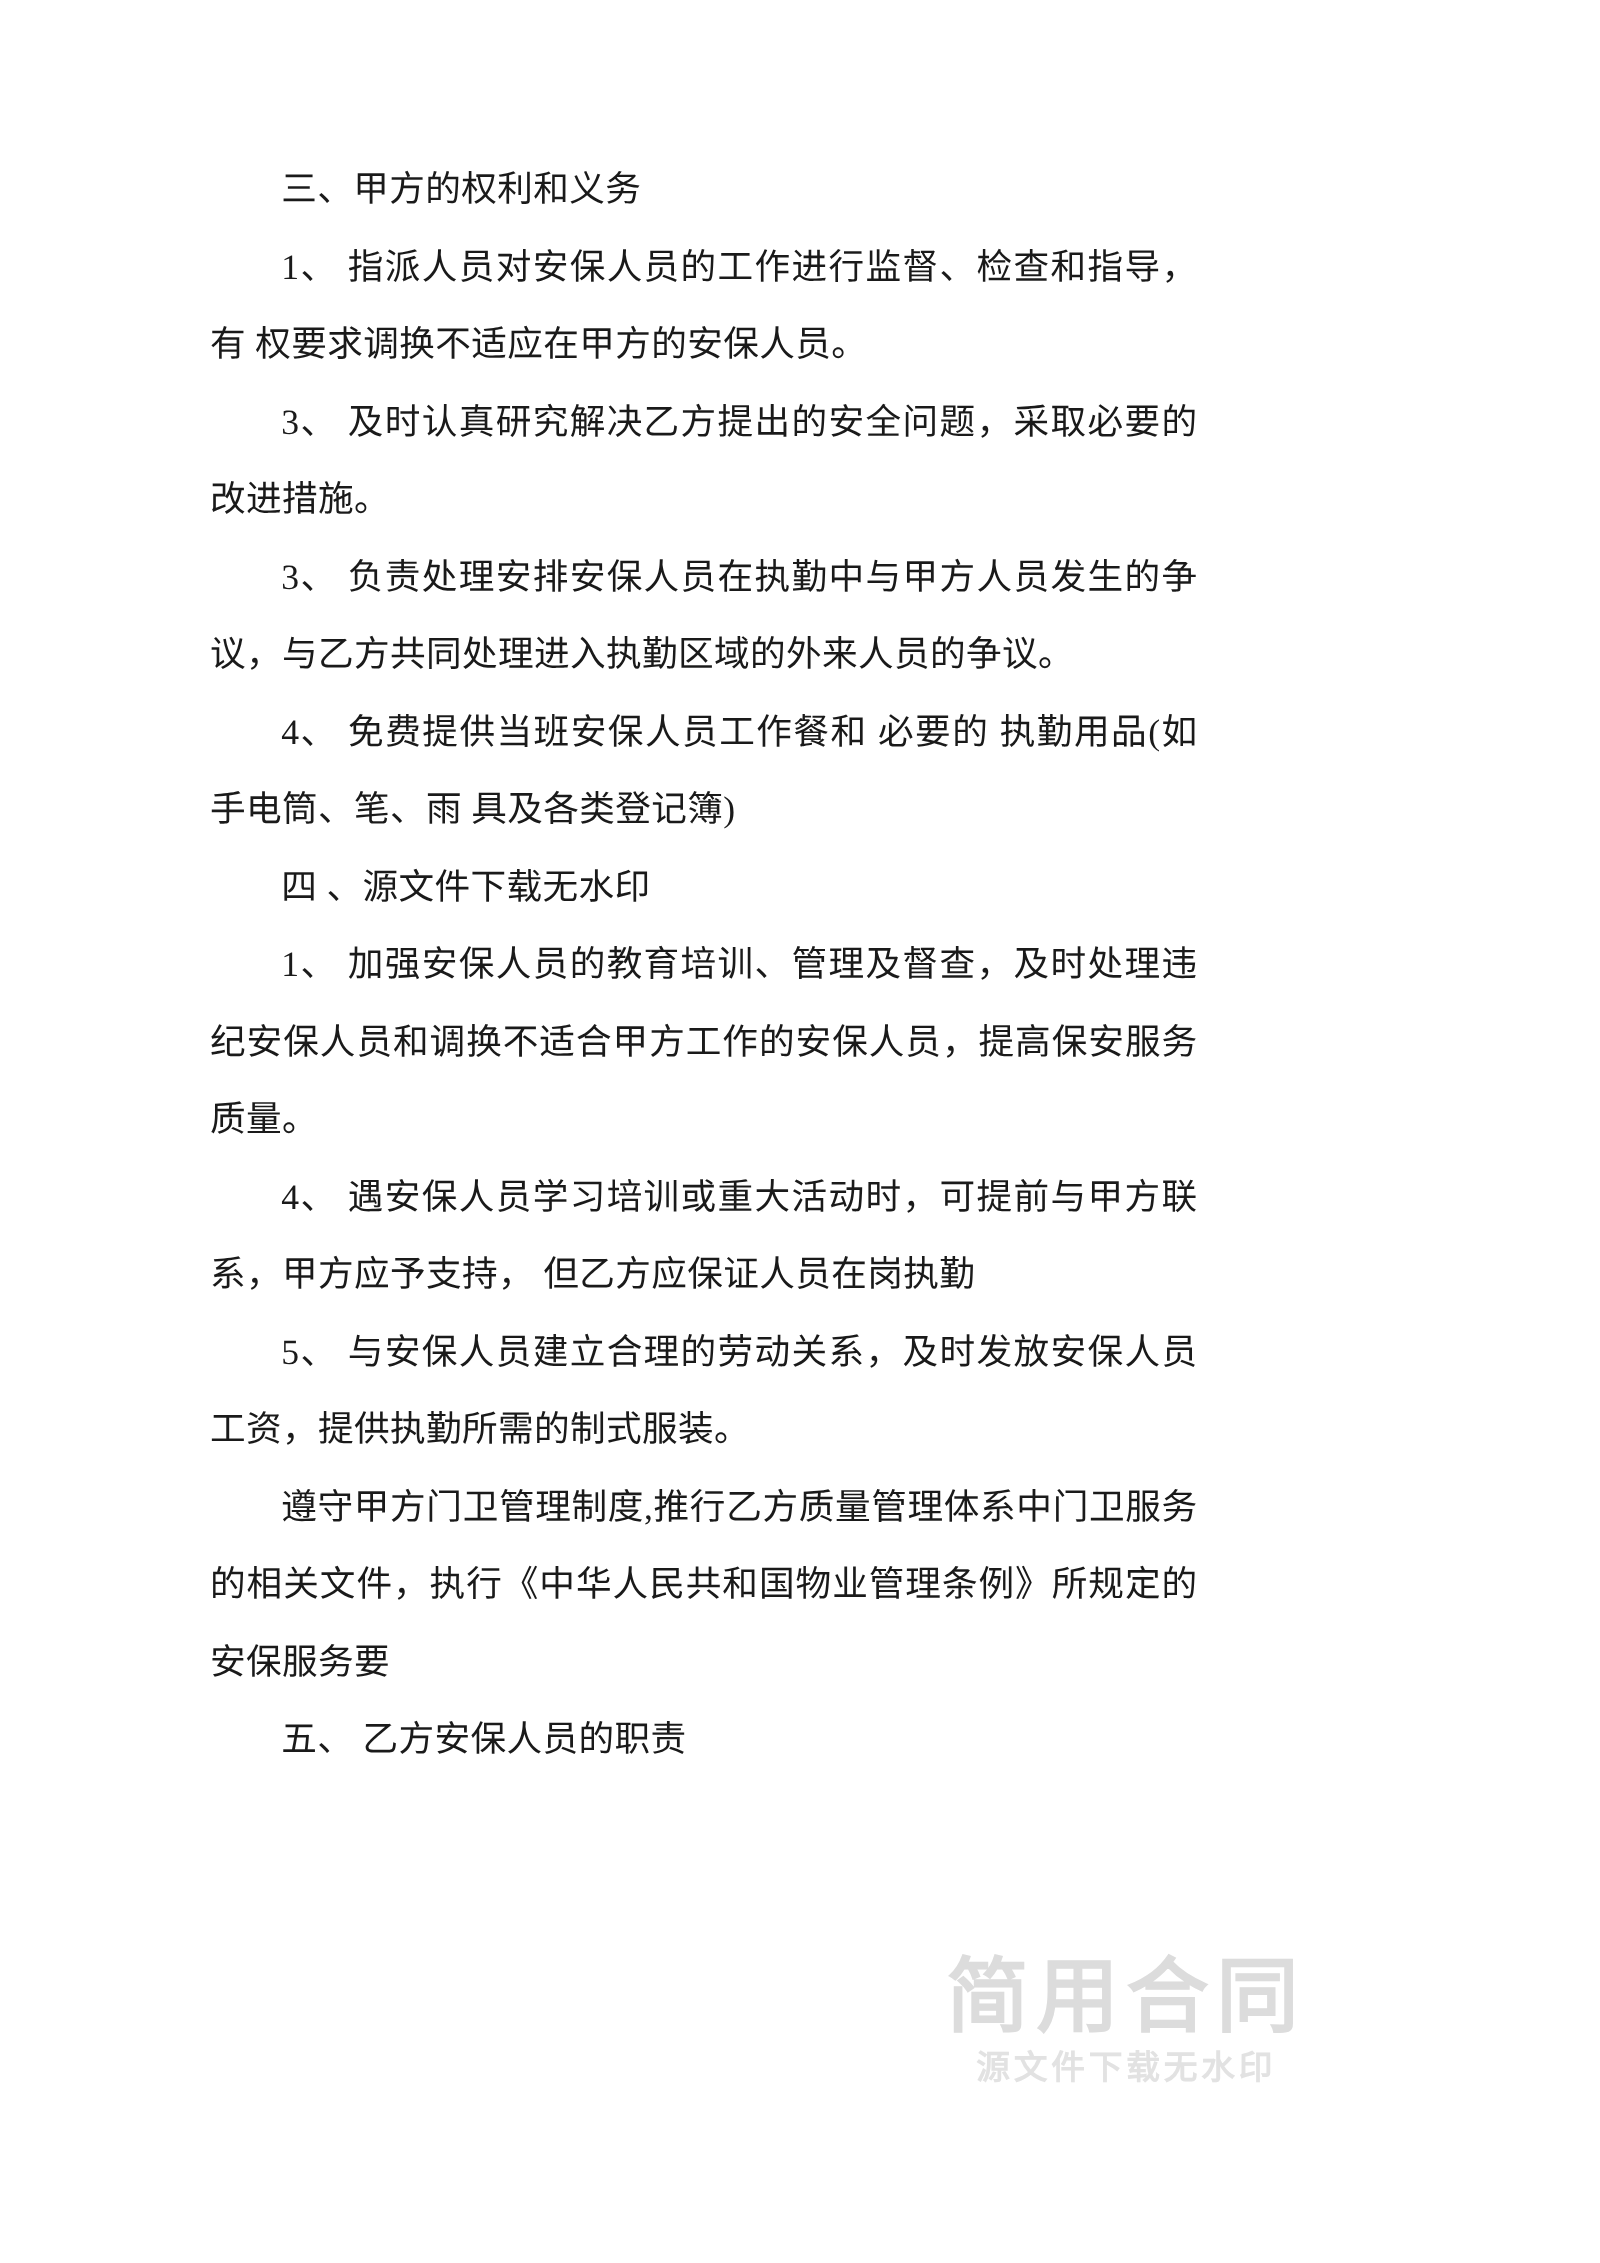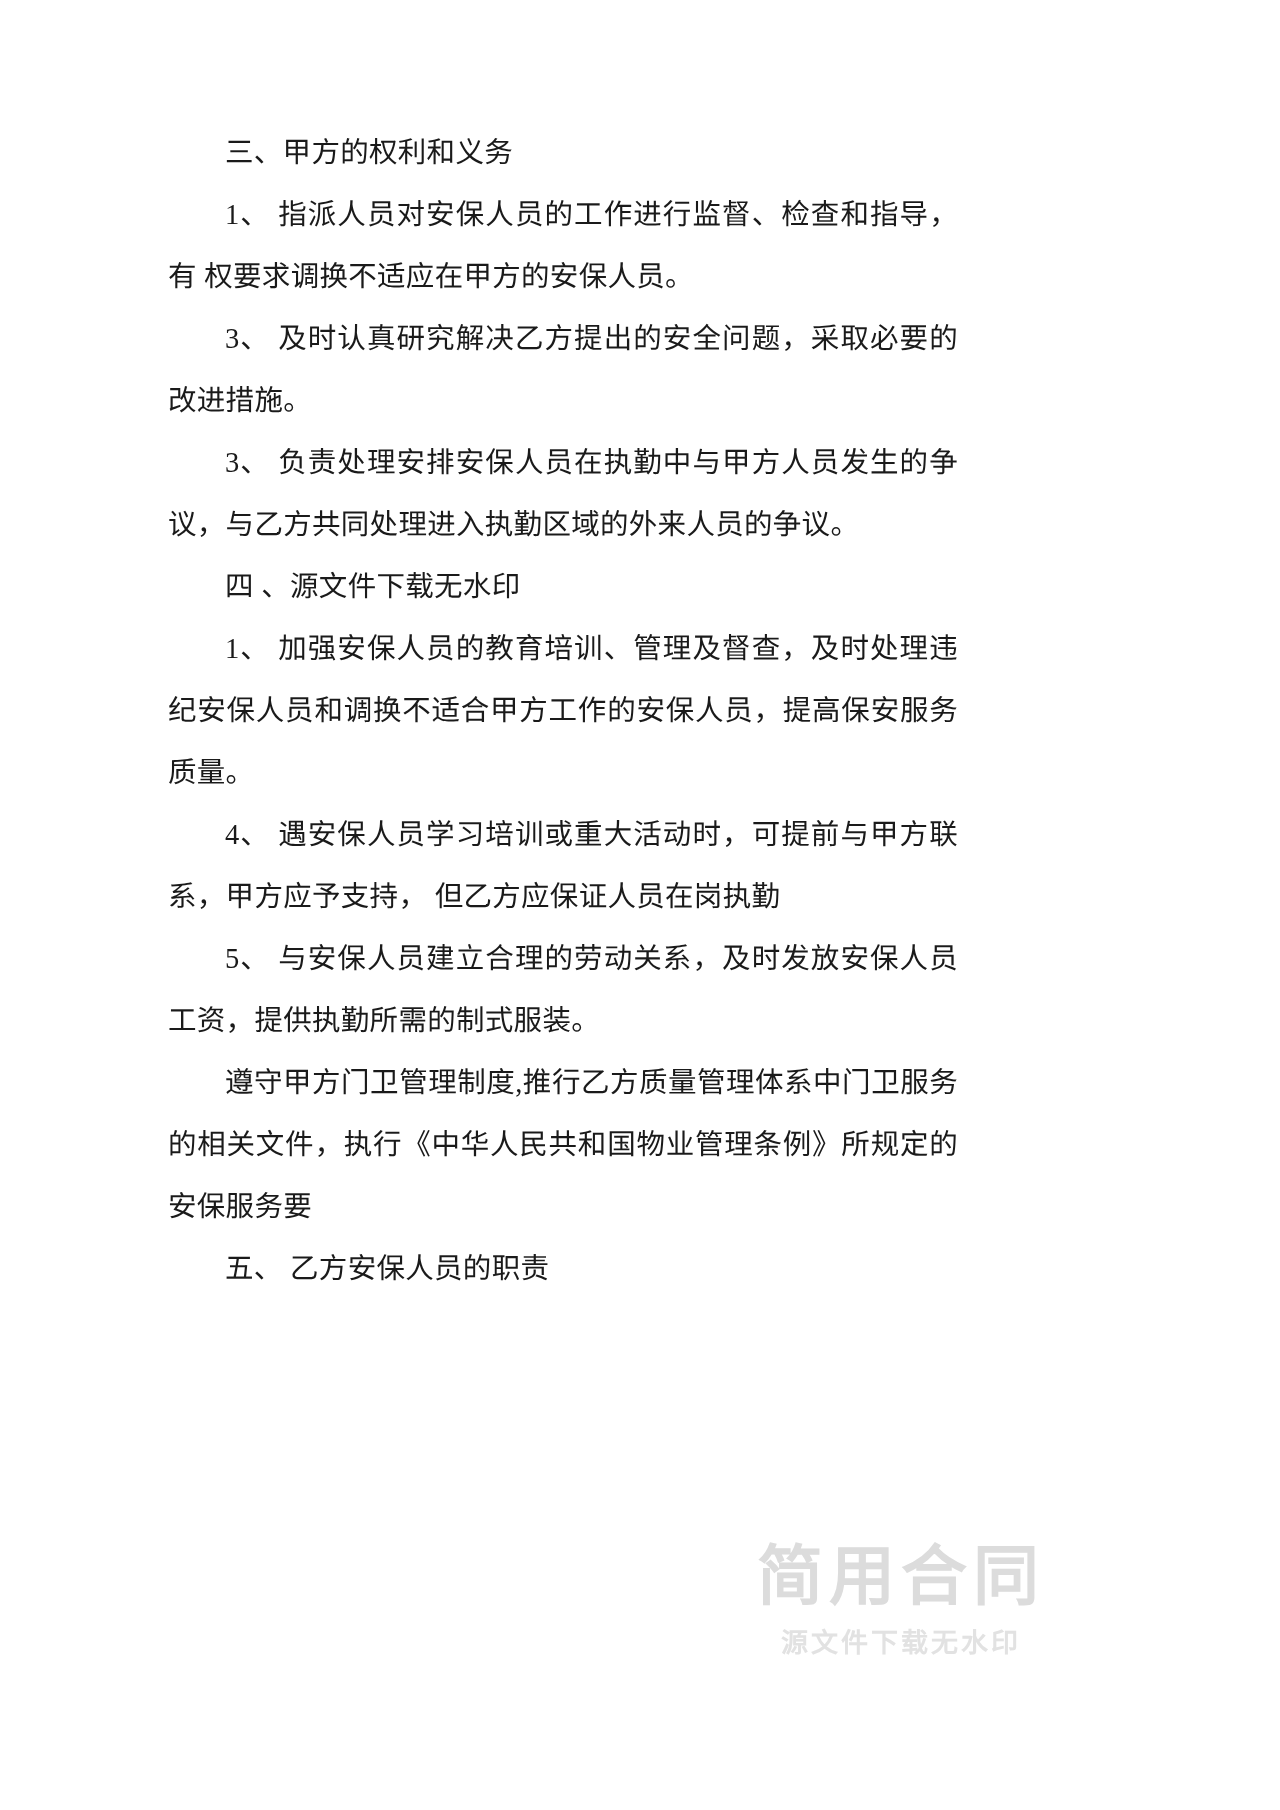--- a/index.html
+++ b/index.html
@@ -38,56 +38,56 @@
     text-indent: 2em;
   }
   .para.heading {
     text-indent: 2em;
   }
 
   
   .watermark {
     position: absolute;
     right: 36px;
-    bottom: 150px;
+    bottom: 139px;
     width: 470px;
     text-align: center;
     pointer-events: none;
     user-select: none;
   }
   .watermark .wm-main {
     font-family: "DejaVu Sans", "Liberation Sans", sans-serif;
     font-size: 66px;
     font-weight: 700;
     letter-spacing: 6px;
     color: #dcdcdc;
     line-height: 1.05;
     white-space: nowrap;
   }
   .watermark .wm-sub {
     font-family: "DejaVu Sans", "Liberation Sans", sans-serif;
     font-size: 27px;
     font-weight: 700;
     letter-spacing: 3px;
     color: #e2e2e2;
-    margin-top: 10px;
     white-space: nowrap;
   }
 </style>
 </head>
 <body>
 
 <div class="page" style="background: rgb(255, 255, 255);">
 
   <div class="doc-body" style="color: rgb(26, 26, 26);">
 
     <p class="para heading">三、甲方的权利和义务</p>
     <p class="para">1、 指派人员对安保人员的工作进行监督、检查和指导，有 权要求调换不适应在甲方的安保人员。</p>
     <p class="para">3、 及时认真研究解决乙方提出的安全问题，采取必要的改进措施。</p>
     <p class="para">3、 负责处理安排安保人员在执勤中与甲方人员发生的争议，与乙方共同处理进入执勤区域的外来人员的争议。</p>
+    <p class="para">4、 免费提供当班安保人员工作餐和 必要的 执勤用品(如手电筒、笔、雨 具及各类登记簿)</p>
 
     <p class="para heading">四 、源文件下载无水印</p>
     <p class="para">1、 加强安保人员的教育培训、管理及督查，及时处理违纪安保人员和调换不适合甲方工作的安保人员，提高保安服务质量。</p>
     <p class="para">4、 遇安保人员学习培训或重大活动时，可提前与甲方联系，甲方应予支持， 但乙方应保证人员在岗执勤</p>
     <p class="para">5、 与安保人员建立合理的劳动关系，及时发放安保人员工资，提供执勤所需的制式服装。</p>
 
     <p class="para">遵守甲方门卫管理制度,推行乙方质量管理体系中门卫服务的相关文件，执行《中华人民共和国物业管理条例》所规定的安保服务要</p>
     <p class="para heading">五、 乙方安保人员的职责</p>
 
   </div>

